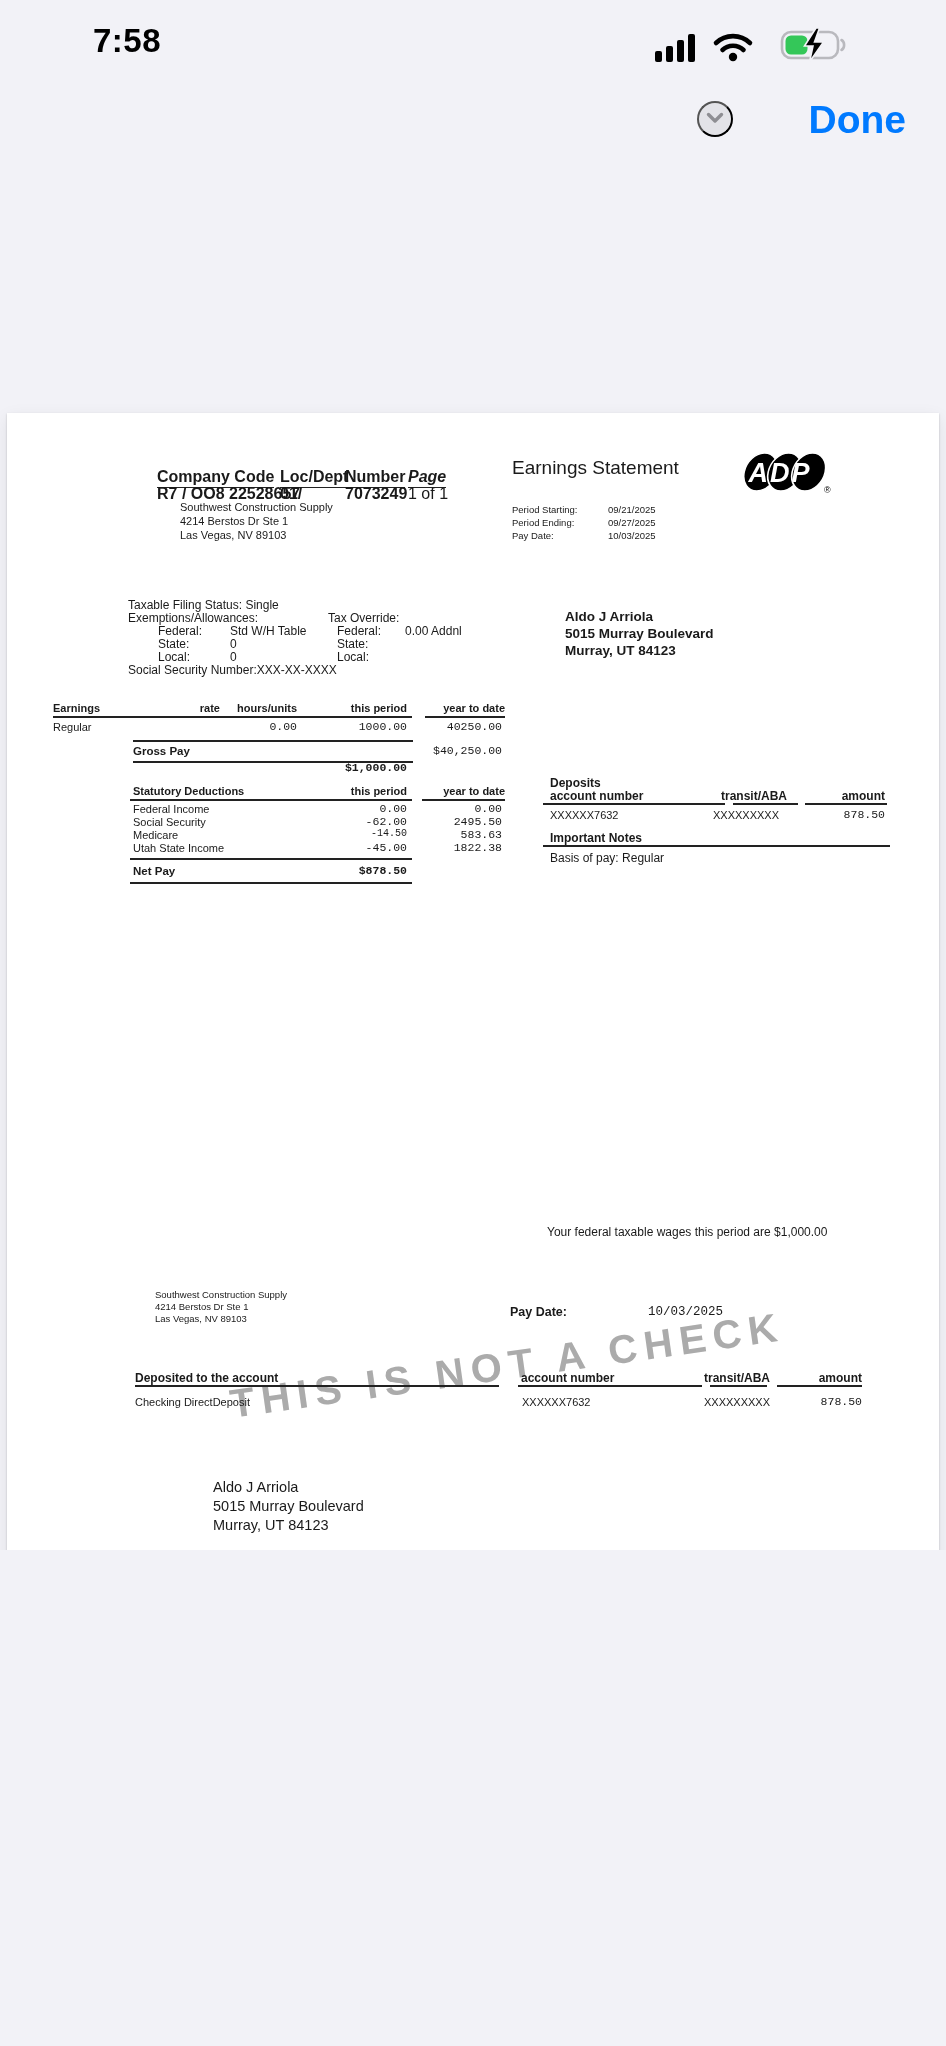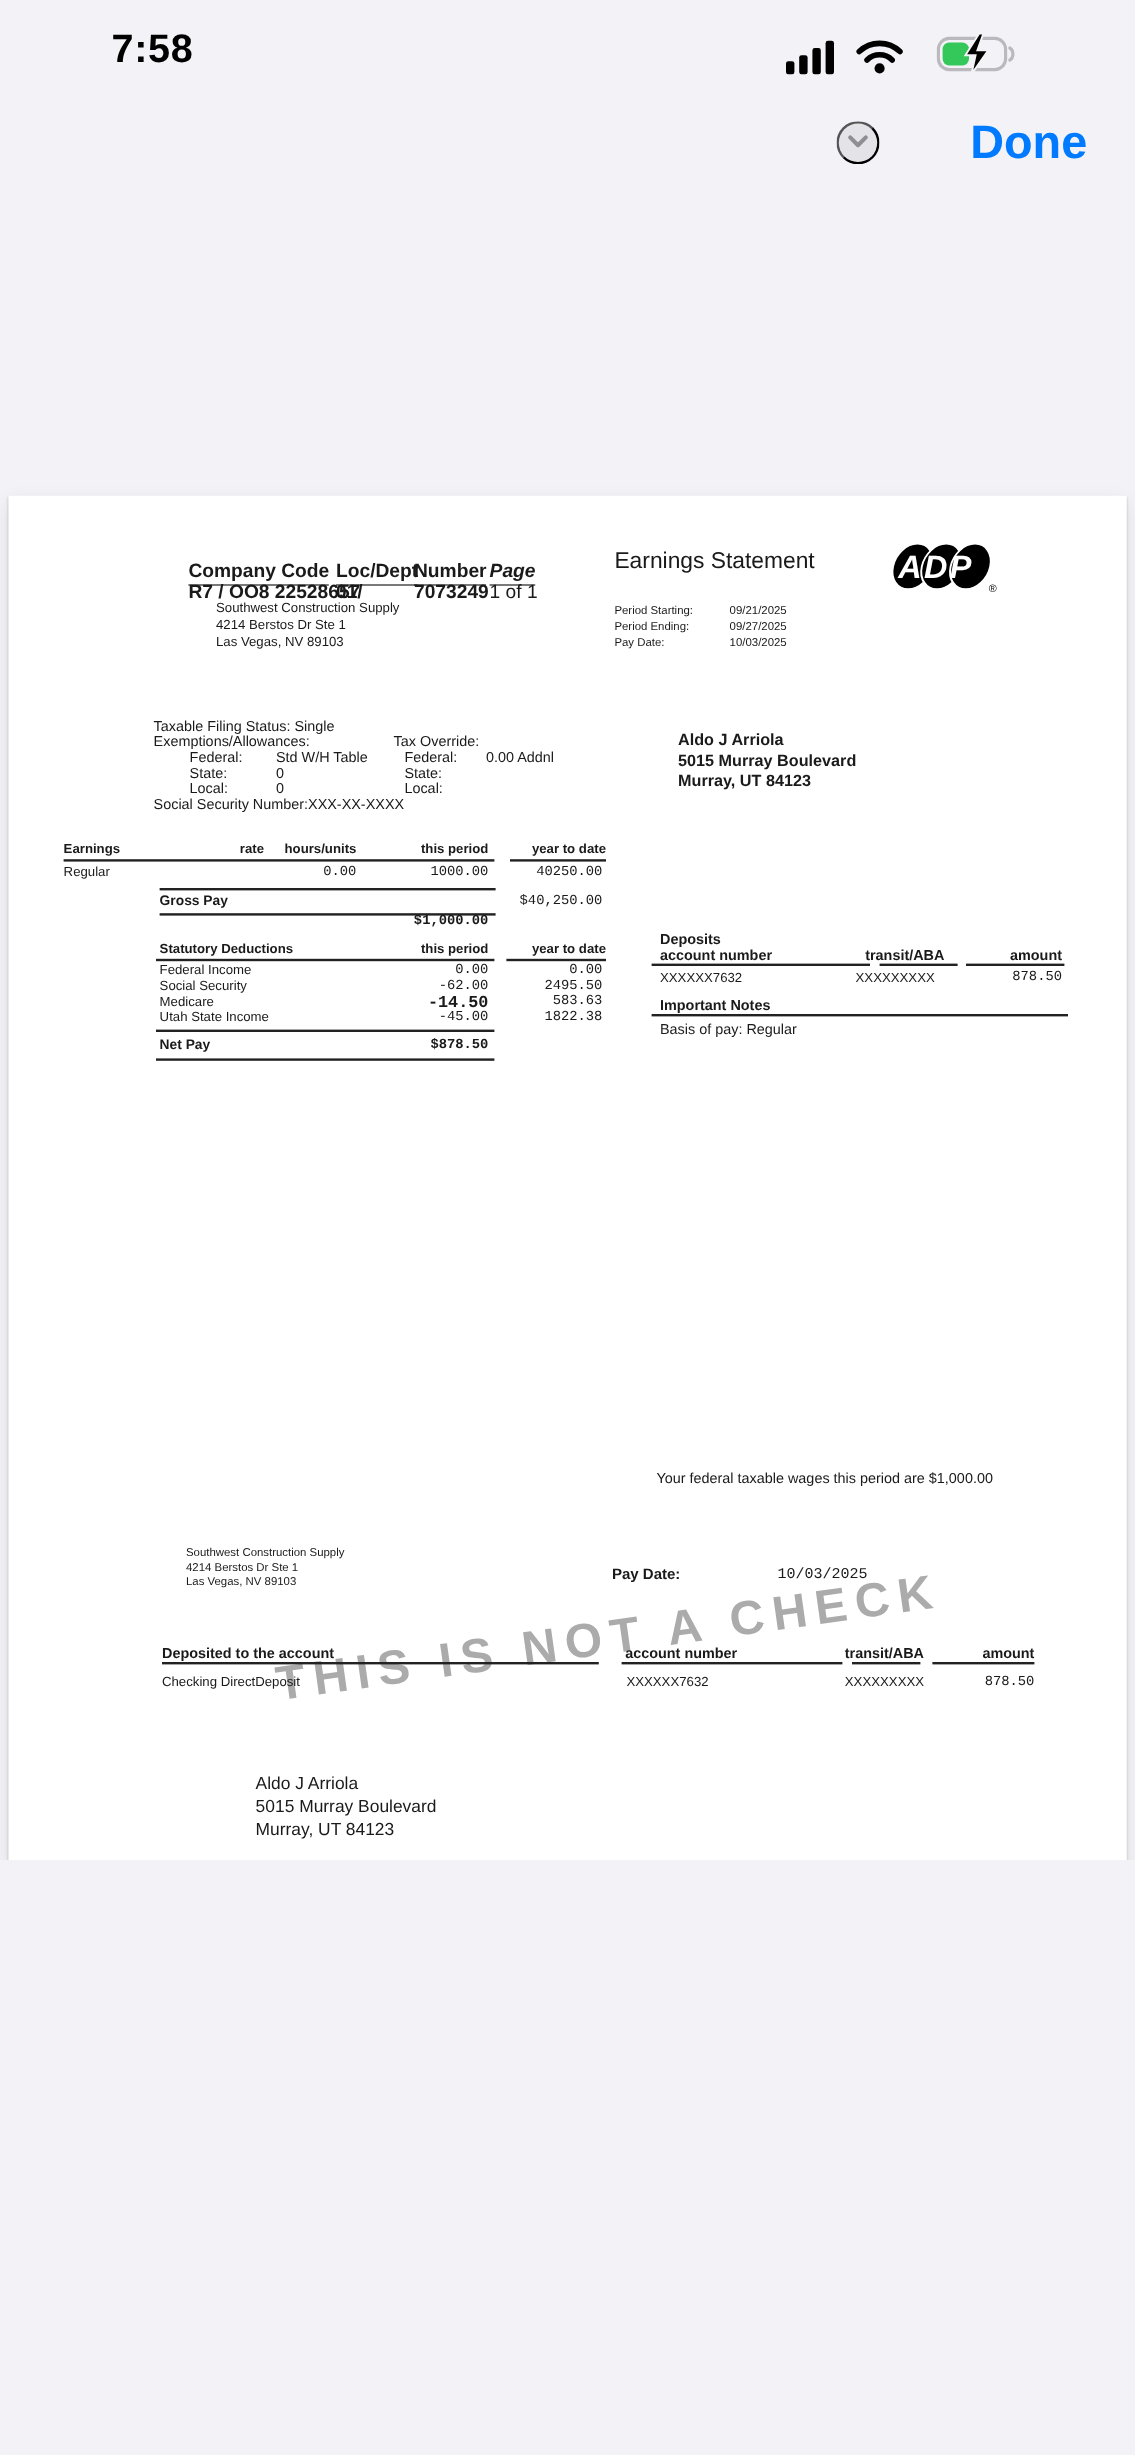--- a/index.html
+++ b/index.html
@@ -157,21 +157,21 @@
       <span class="abs mono r" style="left:300px;top:389px;width:100px;font-size:11.5px;">0.00</span>
       <span class="abs mono r" style="left:401px;top:389px;width:94px;font-size:11.5px;">0.00</span>
     </div>
     <div>
       <span class="abs f11" style="left:126px;top:403px;">Social Security</span>
       <span class="abs mono r" style="left:300px;top:402px;width:100px;font-size:11.5px;">-62.00</span>
       <span class="abs mono r" style="left:401px;top:402px;width:94px;font-size:11.5px;">2495.50</span>
     </div>
     <div>
       <span class="abs f11" style="left:126px;top:416px;">Medicare</span>
-      <span class="abs mono r" style="left:300px;top:415px;width:100px;font-size:14px;font-weight:bold;">-14.50</span>
+      <span class="abs mono r" style="left:300px;top:415px;width:100px;font-size:10px;">-14.50</span>
       <span class="abs mono r" style="left:401px;top:415px;width:94px;font-size:11.5px;">583.63</span>
     </div>
     <div>
       <span class="abs f11" style="left:126px;top:429px;">Utah State Income</span>
       <span class="abs mono r" style="left:300px;top:428px;width:100px;font-size:11.5px;">-45.00</span>
       <span class="abs mono r" style="left:401px;top:428px;width:94px;font-size:11.5px;">1822.38</span>
     </div>
 
     <div class="ul" style="left:123px;top:445px;width:282px;"></div>
     <span class="abs b" style="left:126px;top:452px;font-size:11.5px;text-align:right;">Net Pay</span>

